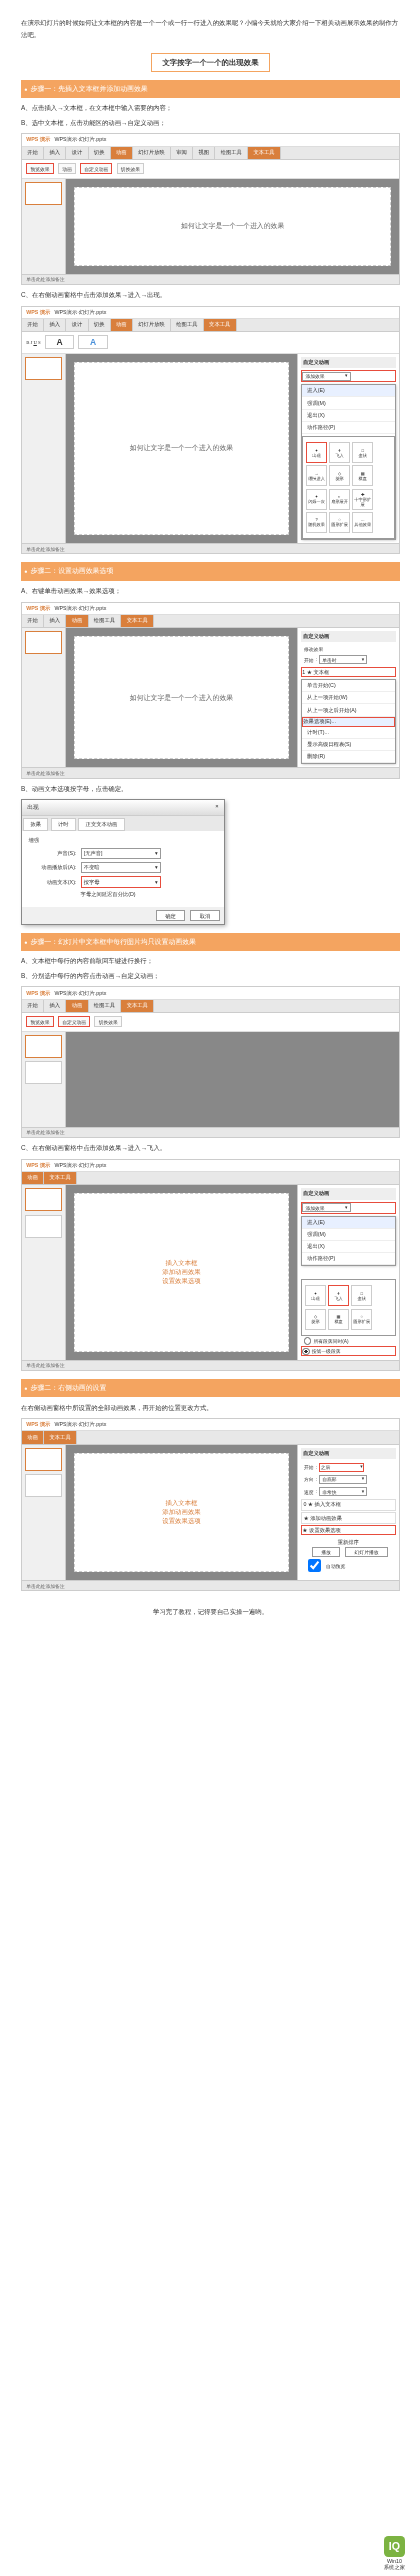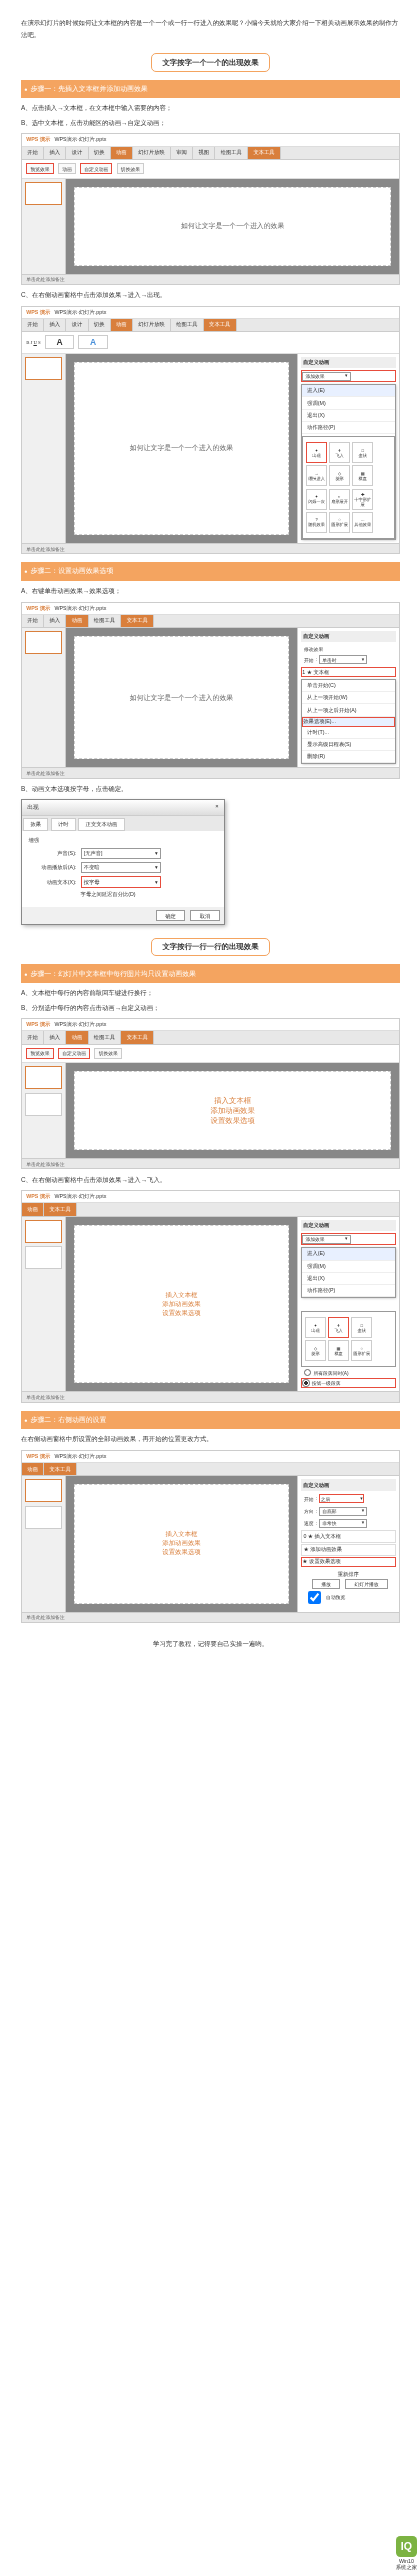--- a/index.html
+++ b/index.html
@@ -1,20 +1,20 @@
 <!DOCTYPE html>
 <html style="font-size:8.5px"><head>
 <meta charset="utf-8">
 <style>
 body{margin:0;font-family:"Microsoft YaHei",sans-serif;background:#fff;color:#333;font-size:6.4px}
 .page{width:421px;margin:0 auto;padding:10.6px 21px;box-sizing:border-box}
 h1{text-align:center;font-size:9.5px;font-weight:bold;margin:5.3px 0 10.6px}
 .intro{font-size:6.4px;line-height:1.8;margin-bottom:10.6px}
 .section-title{text-align:center;margin:13.3px 0 8px}
-.section-title span{display:inline-block;border:1.1px solid #f4a460;border-radius:5px;padding:3.2px 10.6px;font-size:7.4px;font-weight:bold}
+.section-title span{display:inline-block;border:1.1px solid #f4a460;border-radius:0;padding:3.2px 10.6px;font-size:7.4px;font-weight:bold}
 .step-bar{background:#f4a460;color:#fff;padding:4.2px 3.2px;font-size:6.9px;margin:8px 0 5.3px;position:relative}
 .step-bar:before{content:"●";color:#fff;margin-right:3.2px;font-size:5.3px}
 .step-text{font-size:6.4px;margin:4.2px 0;line-height:1.6}
 .shot{border:0.5px solid #ccc;margin:5.3px 0;background:#f5f5f5;position:relative}
 .wps-top{background:#fff;border-bottom:0.5px solid #ddd;padding:2.1px 4.2px;font-size:5.3px;display:flex;align-items:center}
 .wps-logo{color:#d97f3c;font-weight:bold;margin-right:4.2px}
 .wps-tabs{background:#e8e8e8;display:flex;font-size:5.3px;border-bottom:0.5px solid #ccc}
 .wps-tab{padding:2.7px 5.3px;border-right:0.5px solid #ccc}
 .wps-tab.active{background:#d97f3c;color:#fff}
 .wps-ribbon{background:#fff;padding:3.2px 4.2px;display:flex;gap:4.2px;border-bottom:0.5px solid #ddd;font-size:4.8px;flex-wrap:wrap;align-items:center}
@@ -39,21 +39,21 @@
 .dlg-title{background:linear-gradient(#fff,#ddd);padding:2.7px 5.3px;font-size:5.8px;border-bottom:0.5px solid #ccc;display:flex;justify-content:space-between}
 .dlg-tabs{display:flex;background:#e8e8e8;font-size:5.3px}
 .dlg-tab{padding:2.1px 6.4px;border:0.5px solid #ccc;background:#fff;margin:2.1px 1.1px 0}
 .dlg-body{background:#fff;padding:6.4px;font-size:5.3px}
 .dlg-row{display:flex;align-items:center;margin:3.2px 0;gap:4.2px}
 .dlg-label{width:48px;text-align:right}
 .dlg-select{border:0.5px solid #999;padding:1.1px 2.1px;min-width:74px;background:#fff;display:flex;justify-content:space-between}
 .dlg-select.hl{border:1.1px solid #e74c3c}
 .dlg-btns{text-align:right;padding:4.2px;background:#f0f0f0}
 .dlg-btn{border:0.5px solid #999;padding:1.6px 8.5px;margin-left:3.2px;background:#fff;font-size:5.3px}
-.footer-logo{position:fixed;bottom:5.3px;right:3px;text-align:center;font-size:5.3px}
+.footer-logo{position:fixed;bottom:5.3px;right:15px;text-align:center;font-size:5.3px}
 .footer-logo .q{width:21px;height:21px;background:#7cb342;border-radius:4.2px;color:#fff;font-size:10.6px;font-weight:bold;display:flex;align-items:center;justify-content:center;margin-bottom:1.1px}
 .status-bar{background:#e8e8e8;padding:1.6px 4.2px;font-size:4.8px;color:#666;border-top:0.5px solid #ccc}
 .opt-row{padding:1.6px 3.2px;font-size:4.8px;display:flex;align-items:center;gap:2.1px}
 .radio{width:5.3px;height:5.3px;border:0.5px solid #666;border-radius:50%;display:inline-block}
 .radio.on{background:radial-gradient(#333 40%,#fff 45%)}
 .dropdown{border:0.5px solid #999;padding:0.5px 2.1px;font-size:4.8px;min-width:42px;display:inline-flex;justify-content:space-between;background:#fff}
 .hl-box{border:1.1px solid #e74c3c;padding:0.5px}
 </style>
 </head>
 <body>
@@ -286,21 +286,20 @@
         <span class="dlg-label"></span>
         <span>字母之间延迟百分比(D)</span>
       </div>
     </div>
     <div class="dlg-btns">
       <span class="dlg-btn">确定</span>
       <span class="dlg-btn">取消</span>
     </div>
   </div>
 
-  <div class="section-title"><span>文字按行一行一行的出现效果</span></div>
 
   <div class="step-bar">步骤一：幻灯片中文本框中每行图片均只设置动画效果</div>
   <p class="step-text">A、文本框中每行的内容前敲回车键进行换行；</p>
   <p class="step-text">B、分别选中每行的内容点击动画→自定义动画；</p>
 
   <div class="shot">
     <div class="wps-top">
         <span class="wps-logo">WPS 演示</span>
         <span>WPS演示·幻灯片.pptx</span>
       </div>
@@ -313,25 +312,20 @@
     </div>
     <div class="wps-ribbon">
       <span class="rib-btn hl">预览效果</span>
       <span class="rib-btn hl">自定义动画</span>
       <span class="rib-btn">切换效果</span>
     </div>
     <div class="wps-body">
       <div class="slides-panel">
         <div class="slide-thumb"></div>
         <div class="slide-thumb" style="border-color:#ccc"></div>
-      </div>
-      <div class="canvas">
-        <div style="white-space:pre-line;text-align:center;color:#d97f3c;font-size:7.4px">插入文本框
-添加动画效果
-设置效果选项</div>
       </div>
     </div>
     <div class="status-bar">单击此处添加备注</div>
   </div>
 
   <p class="step-text">C、在右侧动画窗格中点击添加效果→进入→飞入。</p>
 
   <div class="shot">
     <div class="wps-top">
         <span class="wps-logo">WPS 演示</span>

